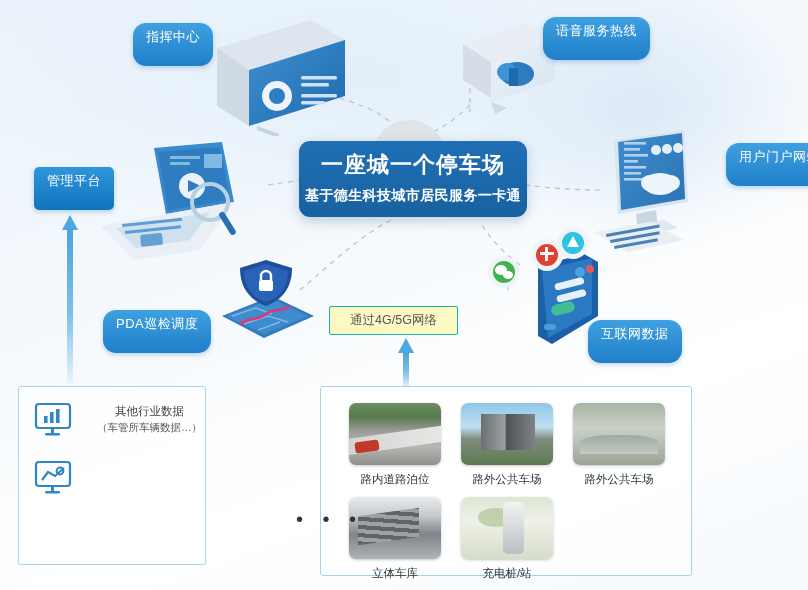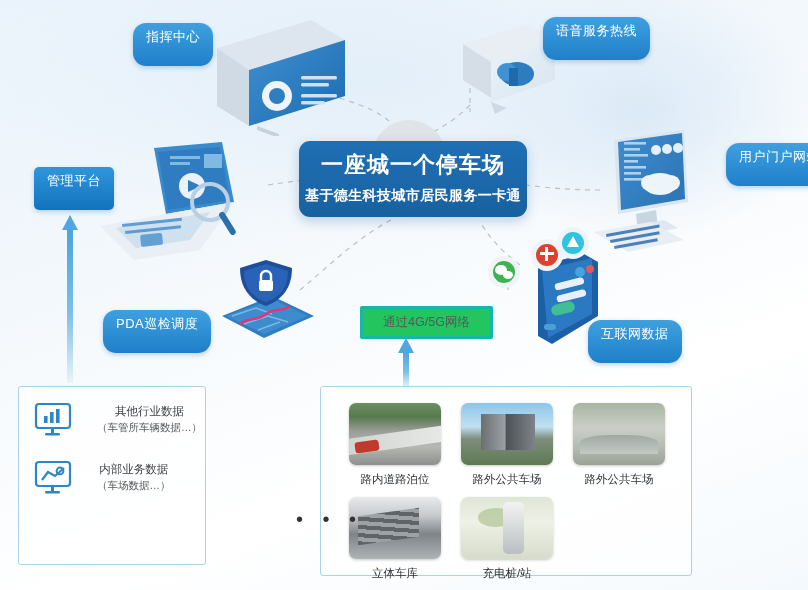--- a/index.html
+++ b/index.html
@@ -34,22 +34,22 @@
   .banner{
     position:absolute;left:299px;top:141px;width:228px;height:76px;
     background:linear-gradient(180deg,#1f6fb5 0%,#18619f 100%);
     border-radius:11px;box-shadow:0 4px 12px rgba(20,80,140,.25);
     display:flex;flex-direction:column;align-items:center;justify-content:center;
   }
   .banner .t1{color:#fff;font-size:22px;font-weight:bold;letter-spacing:1px;line-height:1;}
   .banner .t2{color:#fff;font-size:14px;font-weight:bold;letter-spacing:.4px;margin-top:11px;}
 
   
-  .netbox{position:absolute;left:360px;top:306px;width:127px;height:27px;
-    border:3px solid #14b8a6;background:#22c55e;border-radius:2px;
+  .netbox{position:absolute;left:329px;top:306px;width:127px;height:27px;
+    border:1px solid #14b8a6;background:#fef9c3;border-radius:2px;
     display:flex;align-items:center;justify-content:center;
     color:#55595d;font-size:12.5px;}
 
   
   .uparrow{position:absolute;width:16px;}
   .uparrow .shaft{position:absolute;left:5px;top:14px;width:6px;
     background:linear-gradient(180deg,#4aa4de 0%,#7cc0e9 55%,rgba(160,205,235,.15) 100%);}
   .uparrow .head{position:absolute;left:0;top:0;width:0;height:0;
     border-left:8px solid transparent;border-right:8px solid transparent;
     border-bottom:15px solid #4ea7e0;}
@@ -309,24 +309,20 @@
     </div>
 
     <div class="drow" style="top:72px;">
       <svg class="ico" viewBox="0 0 40 36">
         <rect x="3" y="3" width="34" height="24" rx="3" fill="none" stroke="#2f86c4" stroke-width="2.2"></rect>
         <path d="M9 21 L15 13 L22 17 L31 9" fill="none" stroke="#2f86c4" stroke-width="2.2"></path>
         <circle cx="27" cy="12" r="3.4" fill="none" stroke="#2f86c4" stroke-width="2"></circle>
         <rect x="18" y="27" width="3" height="5" fill="#2f86c4"></rect>
         <rect x="12" y="32" width="15" height="2.4" rx="1.2" fill="#2f86c4"></rect>
       </svg>
-      <div class="txt">
-        <div>内部业务数据</div>
-        <div class="sub">（车场数据…）</div>
-      </div>
     </div>
 
   </div>
 
   <div class="panel" id="scene-panel">
     <div class="tile" style="left:28px;top:16px;">
       <div class="ph ph-street"></div>
       <div class="cap">路内道路泊位</div>
     </div>
     <div class="tile" style="left:140px;top:16px;">

